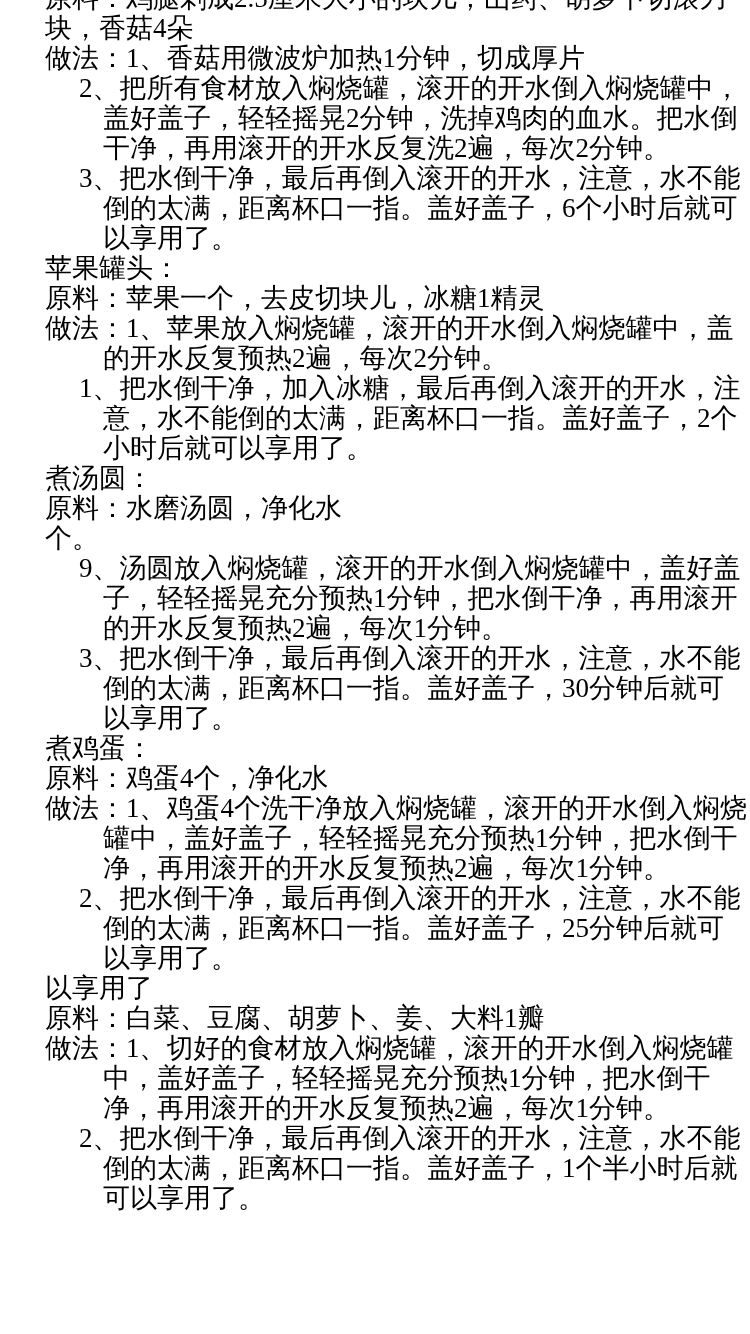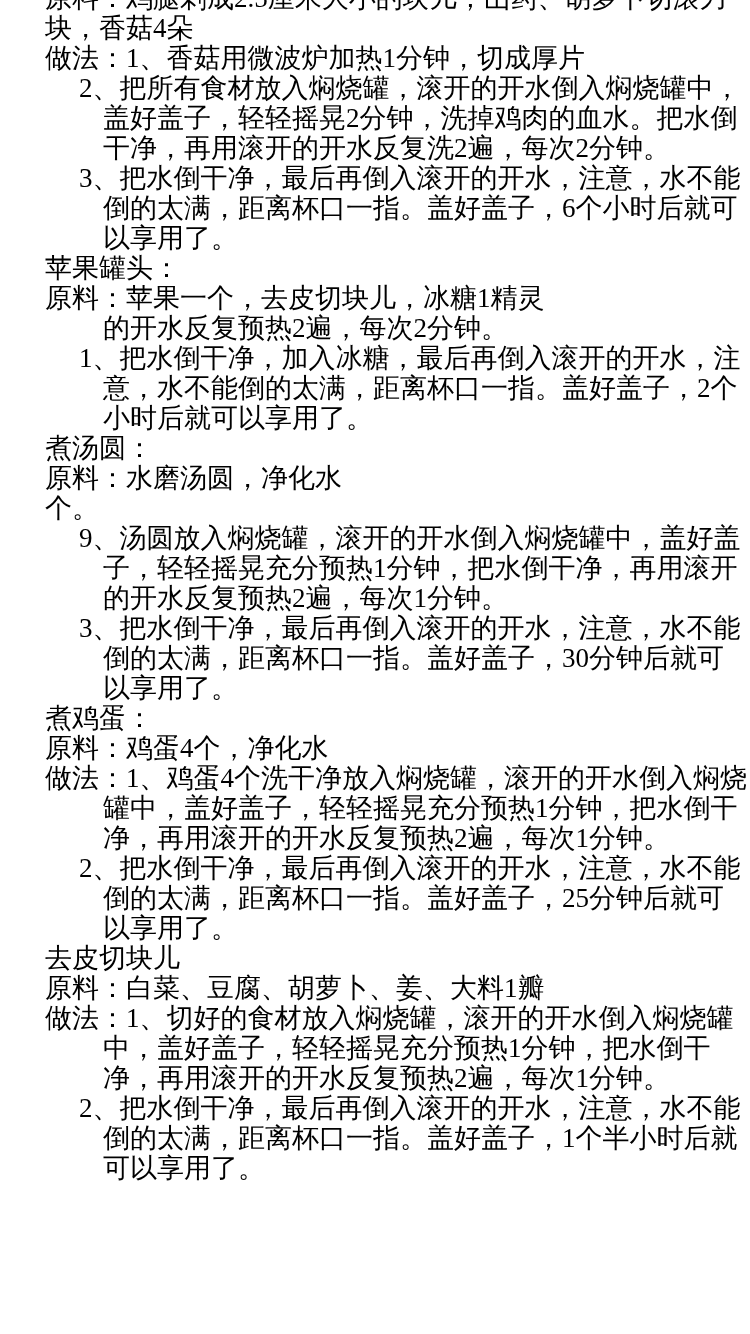--- a/index.html
+++ b/index.html
@@ -41,20 +41,21 @@
     <div class="text-line ind-0">块，香菇4朵</div>
     <div class="text-line ind-0">做法：1、香菇用微波炉加热1分钟，切成厚片</div>
     <div class="text-line ind-1">2、把所有食材放入焖烧罐，滚开的开水倒入焖烧罐中，</div>
     <div class="text-line ind-2">盖好盖子，轻轻摇晃2分钟，洗掉鸡肉的血水。把水倒</div>
     <div class="text-line ind-2">干净，再用滚开的开水反复洗2遍，每次2分钟。</div>
     <div class="text-line ind-1">3、把水倒干净，最后再倒入滚开的开水，注意，水不能</div>
     <div class="text-line ind-2">倒的太满，距离杯口一指。盖好盖子，6个小时后就可</div>
     <div class="text-line ind-2">以享用了。</div>
     <div class="text-line ind-0">苹果罐头：</div>
     <div class="text-line ind-0">原料：苹果一个，去皮切块儿，冰糖1精灵</div>
+    <div class="text-line ind-0">做法：1、苹果放入焖烧罐，滚开的开水倒入焖烧罐中，盖</div>
     <div class="text-line ind-2">的开水反复预热2遍，每次2分钟。</div>
     <div class="text-line ind-1">1、把水倒干净，加入冰糖，最后再倒入滚开的开水，注</div>
     <div class="text-line ind-2">意，水不能倒的太满，距离杯口一指。盖好盖子，2个</div>
     <div class="text-line ind-2">小时后就可以享用了。</div>
     <div class="text-line ind-0">煮汤圆：</div>
     <div class="text-line ind-0">原料：水磨汤圆，净化水</div>
     <div class="text-line ind-0">个。</div>
     <div class="text-line ind-1">9、汤圆放入焖烧罐，滚开的开水倒入焖烧罐中，盖好盖</div>
     <div class="text-line ind-2">子，轻轻摇晃充分预热1分钟，把水倒干净，再用滚开</div>
     <div class="text-line ind-2">的开水反复预热2遍，每次1分钟。</div>
@@ -62,21 +63,21 @@
     <div class="text-line ind-2">倒的太满，距离杯口一指。盖好盖子，30分钟后就可</div>
     <div class="text-line ind-2">以享用了。</div>
     <div class="text-line ind-0">煮鸡蛋：</div>
     <div class="text-line ind-0">原料：鸡蛋4个，净化水</div>
     <div class="text-line ind-0">做法：1、鸡蛋4个洗干净放入焖烧罐，滚开的开水倒入焖烧</div>
     <div class="text-line ind-2">罐中，盖好盖子，轻轻摇晃充分预热1分钟，把水倒干</div>
     <div class="text-line ind-2">净，再用滚开的开水反复预热2遍，每次1分钟。</div>
     <div class="text-line ind-1">2、把水倒干净，最后再倒入滚开的开水，注意，水不能</div>
     <div class="text-line ind-2">倒的太满，距离杯口一指。盖好盖子，25分钟后就可</div>
     <div class="text-line ind-2">以享用了。</div>
-    <div class="text-line ind-0">去皮切块儿</div>
+    <div class="text-line ind-0">以享用了</div>
     <div class="text-line ind-0">原料：白菜、豆腐、胡萝卜、姜、大料1瓣</div>
     <div class="text-line ind-0">做法：1、切好的食材放入焖烧罐，滚开的开水倒入焖烧罐</div>
     <div class="text-line ind-2">中，盖好盖子，轻轻摇晃充分预热1分钟，把水倒干</div>
     <div class="text-line ind-2">净，再用滚开的开水反复预热2遍，每次1分钟。</div>
     <div class="text-line ind-1">2、把水倒干净，最后再倒入滚开的开水，注意，水不能</div>
     <div class="text-line ind-2">倒的太满，距离杯口一指。盖好盖子，1个半小时后就</div>
     <div class="text-line ind-2">可以享用了。</div>
   </div>
 
 </body></html>

